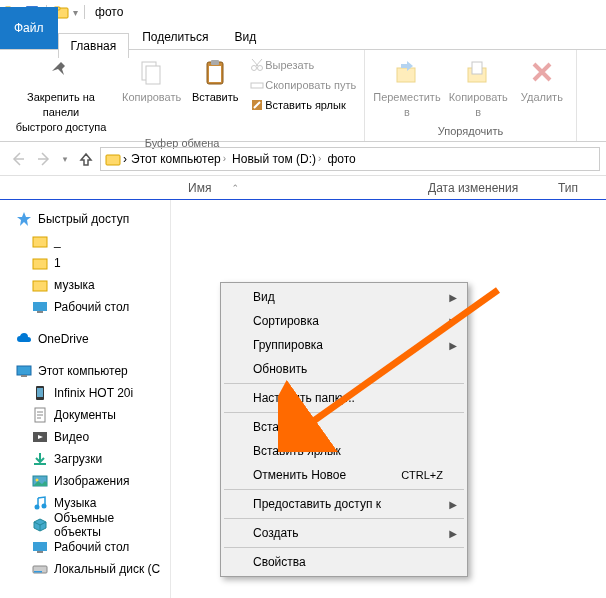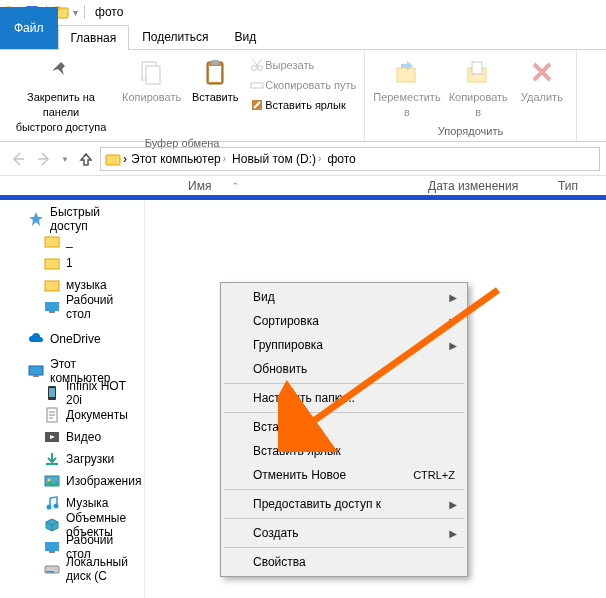--- a/index.html
+++ b/index.html
@@ -8,21 +8,21 @@
 
 .titlebar { height: 24px; background: #fff; display: flex; align-items: center; padding: 0 4px; gap: 4px; }
 .titlebar .ticon { width: 16px; height: 16px; display: flex; align-items: center; justify-content: center; }
 .titlebar .sep { width: 1px; height: 14px; background: #ccc; margin: 0 2px; }
 .titlebar .title { margin-left: 4px; }
 
 
 .tabs { height: 26px; display: flex; align-items: flex-end; background: #fff; border-bottom: 1px solid #d0d0d0; }
 .tabs .filetab { background: #1979ca; color: #fff; padding: 14px 14px; font-size: 12px; }
 .tabs .tab { padding: 5px 12px; font-size: 12px; border: 1px solid transparent; border-bottom: none; }
-.tabs .tab.active { border-color: #d0d0d0; background: #fff; position: relative; top: 1px; }
+.tabs .tab.active { border-color: #d0d0d0; background: #fff; position: relative; top: 9px; }
 
 
 .ribbon { height: 92px; background: #fff; border-bottom: 1px solid #d0d0d0; display: flex; }
 .group { display: flex; flex-direction: column; justify-content: space-between; align-items: center; padding: 4px 6px 2px; border-right: 1px solid #e3e3e3; }
 .group .buttons { display: flex; align-items: flex-start; gap: 4px; }
 .bigbtn { display: flex; flex-direction: column; align-items: center; justify-content: flex-start; width: auto; min-width: 56px; padding: 2px 2px; cursor: default; text-align: center; }
 .bigbtn .ic { width: 32px; height: 32px; display: flex; align-items: center; justify-content: center; }
 .bigbtn .lbl { font-size: 11px; line-height: 15px; margin-top: 2px; }
 .smallcol { display: flex; flex-direction: column; gap: 2px; padding-top: 2px; }
 .smallbtn { display: flex; align-items: center; font-size: 11px; padding: 1px 2px; }
@@ -32,40 +32,40 @@
 
 
 .navbar { height: 34px; border-bottom: 1px solid #e0e0e0; display: flex; align-items: center; padding: 0 6px; gap: 2px; }
 .navbtn { width: 24px; height: 24px; display: flex; align-items: center; justify-content: center; }
 .navbtn.disabled { opacity: 0.35; }
 .address { flex: 1; height: 24px; border: 1px solid #ccc; display: flex; align-items: center; padding: 0 4px; gap: 2px; }
 .crumb { display: flex; align-items: center; gap: 2px; padding: 0 2px; }
 .crumb .chev { color: #888; font-size: 10px; }
 
 
-.colhdr { height: 24px; border-bottom: 5px solid #1d4ed8; display: flex; align-items: center; padding-left: 180px; color: #555; font-size: 12px; }
+.colhdr { height: 24px; border-bottom: 1px solid #1d4ed8; display: flex; align-items: center; padding-left: 180px; color: #555; font-size: 12px; }
 .colhdr .col { padding: 0 8px; display: flex; align-items: center; gap: 20px; }
 .colhdr .name { width: 240px; }
 .colhdr .sort { color: #888; font-size: 9px; }
 .colhdr .date { width: 130px; }
 
 
 .main { display: flex; height: calc(598px - 24px - 26px - 92px - 34px - 24px); }
-.tree { width: 145px; border-right: 1px solid #e8e8e8; padding: 8px 12px; overflow: hidden; }
+.tree { width: 171px; border-right: 1px solid #e8e8e8; padding: 8px 0; overflow: hidden; }
 .tree .node { display: flex; align-items: center; gap: 6px; padding: 2px 6px 2px 16px; height: 22px; font-size: 12px; }
 .tree .node .ticon { width: 16px; height: 16px; display: flex; align-items: center; justify-content: center; flex-shrink: 0; }
 .tree .node.sub { padding-left: 32px; }
 .tree .gap { height: 10px; }
 .content { flex: 1; position: relative; }
 
 
 .ctxmenu { position: absolute; left: 220px; top: 282px; width: 248px; background: #f0f0f0; border: 1px solid #a0a0a0; box-shadow: 3px 3px 6px rgba(0,0,0,0.3); padding: 2px; z-index: 100; }
 .ctxmenu .mi { height: 24px; display: flex; align-items: center; padding: 0 28px 0 30px; font-size: 12px; position: relative; }
 .ctxmenu .mi .arr { position: absolute; right: 8px; color: #555; font-size: 10px; }
-.ctxmenu .mi .sc { position: absolute; right: 10px; font-size: 11px; }
+.ctxmenu .mi .sc { position: absolute; right: 22px; font-size: 11px; }
 .ctxmenu .msep { height: 1px; background: #c8c8c8; margin: 2px 1px; }
 
 
 .arrow-annot { position: absolute; left: 278px; top: 282px; z-index: 200; pointer-events: none; }
 
 
 svg { display: block; }
 </style>
 </head>
 <body>

